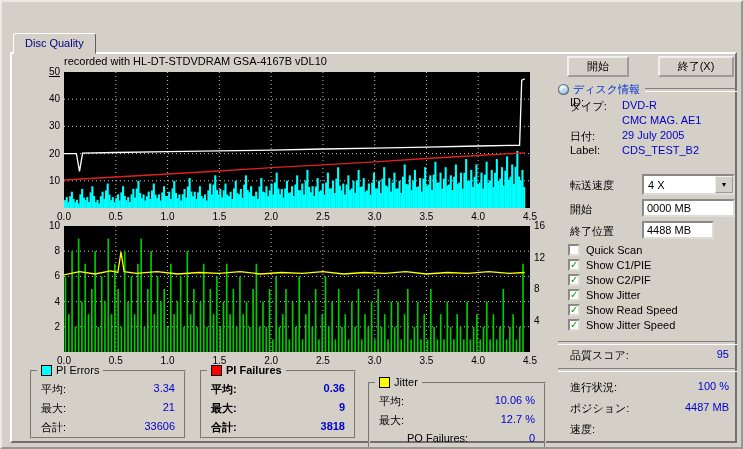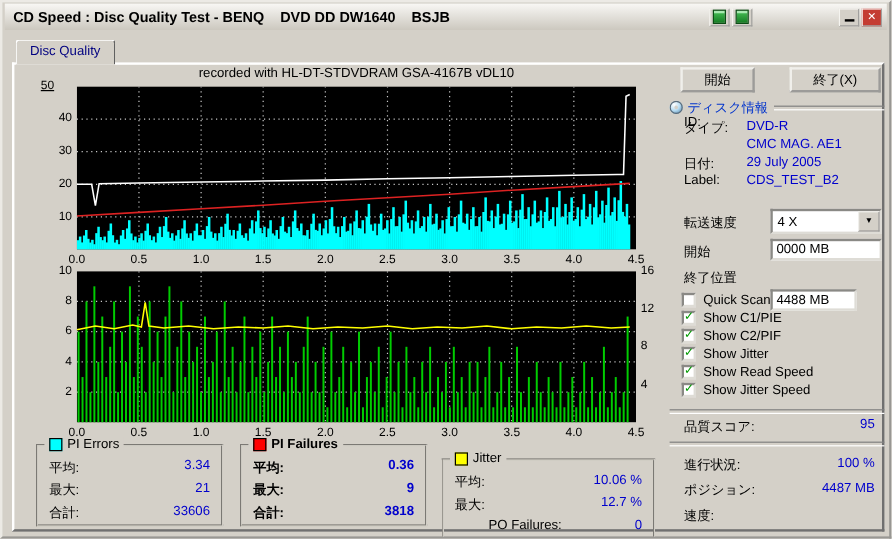--- a/index.html
+++ b/index.html
@@ -22,21 +22,21 @@
   
   #tab{position:absolute;left:11px;top:31px;height:21px;padding:3px 11px 0 11px;
        background:#d4d0c8;border:1px solid;border-color:#fff #606060 #d4d0c8 #fff;
        border-radius:3px 3px 0 0;color:#000080;z-index:3;box-sizing:border-box;}
   #tabpage{position:absolute;left:8px;top:50px;width:727px;height:391px;
        border:2px solid;border-color:#fff #707070 #707070 #fff;box-sizing:border-box;z-index:1;}
   
   .chart{position:absolute;overflow:visible;z-index:2;}
   .chart svg{display:block;width:100%;height:100%;}
   .axlab{position:absolute;font-size:10px;color:#000;line-height:11px;}
-  #recorded{position:absolute;left:62px;top:53px;width:466px;text-align:center;z-index:2;}
+  #recorded{position:absolute;left:62px;top:53px;width:466px;text-align:left;z-index:2;}
   
   .statbox{position:absolute;border:2px groove #cfccc4;z-index:2;box-sizing:border-box;}
   .legend{position:absolute;top:-8px;left:5px;background:#d4d0c8;padding:0 4px;
           display:flex;align-items:center;gap:4px;}
   .swatch{width:9px;height:9px;border:1px solid #000;}
   .statrow{position:absolute;left:9px;right:9px;display:flex;justify-content:space-between;}
   .val{color:var(--value_blue,#0000cc);}
   
   #panel{position:absolute;left:552px;top:50px;width:185px;height:391px;z-index:2;}
   .btn{position:absolute;background:#d4d0c8;border:2px outset #f0efeb;box-sizing:border-box;
@@ -61,38 +61,20 @@
       display:flex;align-items:center;justify-content:center;font-size:7px;}
   .cb{position:absolute;display:flex;align-items:center;gap:6px;}
   .cbx{width:12px;height:12px;background:#fff;border:2px inset #dedcd6;box-sizing:border-box;
       font-size:10px;line-height:8px;text-align:center;font-weight:bold;color:var(--check_green,#009900);flex:none;}
 </style>
 </head>
 <body>
 
 <div id="page">
 
-  <div id="titlebar">
-    <span id="title">CD Speed : Disc Quality Test - BENQ    DVD DD DW1640    BSJB</span>
-    <div id="tbbtns">
-      <div class="tbtn">
-          <span class="gicon"></span>
-        </div>
-      <div class="tbtn">
-          <span class="gicon"></span>
-        </div>
-      <div class="icon-gap"></div>
-      <div class="tbtn">
-          <span class="minglyph"></span>
-        </div>
-      <div class="tbtn tbtn-close">
-          <span>✕</span>
-        </div>
-    </div>
-  </div>
 
   <div id="tab">Disc Quality</div>
   <div id="tabpage"></div>
 
   <div id="recorded">recorded with HL-DT-STDVDRAM GSA-4167B vDL10</div>
 
   <div class="chart" style="left:62px;top:70px;width:466px;height:136px;">
       <svg viewBox="0 0 466 136">
         <rect x="0" y="0" width="466" height="136" fill="#000000"></rect>
         <line x1="51.8" y1="0" x2="51.8" y2="136" stroke="#c8c8c8" stroke-width="1" stroke-dasharray="1 3"></line>
@@ -377,21 +359,21 @@
         <rect x="455.70" y="108.58" width="2.11" height="27.42" fill="#00ffff"></rect>
         <rect x="457.41" y="97.92" width="2.11" height="38.08" fill="#00ffff"></rect>
         <rect x="459.12" y="115.06" width="2.11" height="20.94" fill="#00ffff"></rect>
         <polyline points="0.0,108.0 51.8,105.0 103.6,102.0 155.3,99.0 207.1,95.7 258.9,92.8 310.7,89.8 362.4,86.5 414.2,83.5 460.8,80.8" fill="none" stroke="#dd2222" stroke-width="1.3"></polyline>
         <polyline points="0.0,81.6 12.4,81.6 15.5,99.3 18.6,81.1 51.8,80.5 103.6,79.7 155.3,78.9 207.1,78.1 258.9,77.0 310.7,76.2 362.4,75.1 414.2,74.0 450.5,73.4 455.6,73.4 457.7,8.2 460.8,6.8" fill="none" stroke="#ffffff" stroke-width="1.3"></polyline>
       </svg>
       <span class="axlab" style="left: -30px; width: 26px; text-align: right; top: 102.8px;">10</span>
       <span class="axlab" style="left: -30px; width: 26px; text-align: right; top: 75.6px;">20</span>
       <span class="axlab" style="left: -30px; width: 26px; text-align: right; top: 48.4px;">30</span>
       <span class="axlab" style="left: -30px; width: 26px; text-align: right; top: 21.2px;">40</span>
-      <span class="axlab" style="left: -30px; width: 26px; top: -6px; text-decoration: underline;">50</span>
+      <span class="axlab" style="left: -30px; width: 26px; text-align: right; top: -6px; text-decoration: underline;">50</span>
       <span class="axlab" style="left: -12px; width: 24px; text-align: center; top: 139px;">0.0</span>
       <span class="axlab" style="left: 39.7778px; width: 24px; text-align: center; top: 139px;">0.5</span>
       <span class="axlab" style="left: 91.5556px; width: 24px; text-align: center; top: 139px;">1.0</span>
       <span class="axlab" style="left: 143.333px; width: 24px; text-align: center; top: 139px;">1.5</span>
       <span class="axlab" style="left: 195.111px; width: 24px; text-align: center; top: 139px;">2.0</span>
       <span class="axlab" style="left: 246.889px; width: 24px; text-align: center; top: 139px;">2.5</span>
       <span class="axlab" style="left: 298.667px; width: 24px; text-align: center; top: 139px;">3.0</span>
       <span class="axlab" style="left: 350.444px; width: 24px; text-align: center; top: 139px;">3.5</span>
       <span class="axlab" style="left: 402.222px; width: 24px; text-align: center; top: 139px;">4.0</span>
       <span class="axlab" style="left: 454px; width: 24px; text-align: center; top: 139px;">4.5</span>
@@ -653,21 +635,21 @@
     <span class="plabel" style="left:16px;top:126px;">転送速度</span>
     <div class="combo" style="left:88px;top:122px;width:93px;height:21px;">
       <span class="combo-text">4 X</span>
       <span class="combo-btn">▼</span>
     </div>
 
     <span class="plabel" style="left:16px;top:150px;">開始</span>
     <input class="tfield" style="left: 88px; top: 147px; width: 93px; height: 18px;" value="0000 MB">
 
     <span class="plabel" style="left:16px;top:172px;">終了位置</span>
-    <input class="tfield" style="left: 88px; top: 169px; width: 72px; height: 18px; margin-top: 20px;" value="4488 MB">
+    <input class="tfield" style="left: 88px; top: 169px; width: 72px; height: 18px;" value="4488 MB">
 
     <div class="cb" style="left:14px;top:192px;">
         <span class="cbx"></span>
         <span>Quick Scan</span>
       </div>
     <div class="cb" style="left:14px;top:207px;">
         <span class="cbx">✓</span>
         <span>Show C1/PIE</span>
       </div>
     <div class="cb" style="left:14px;top:222px;">

